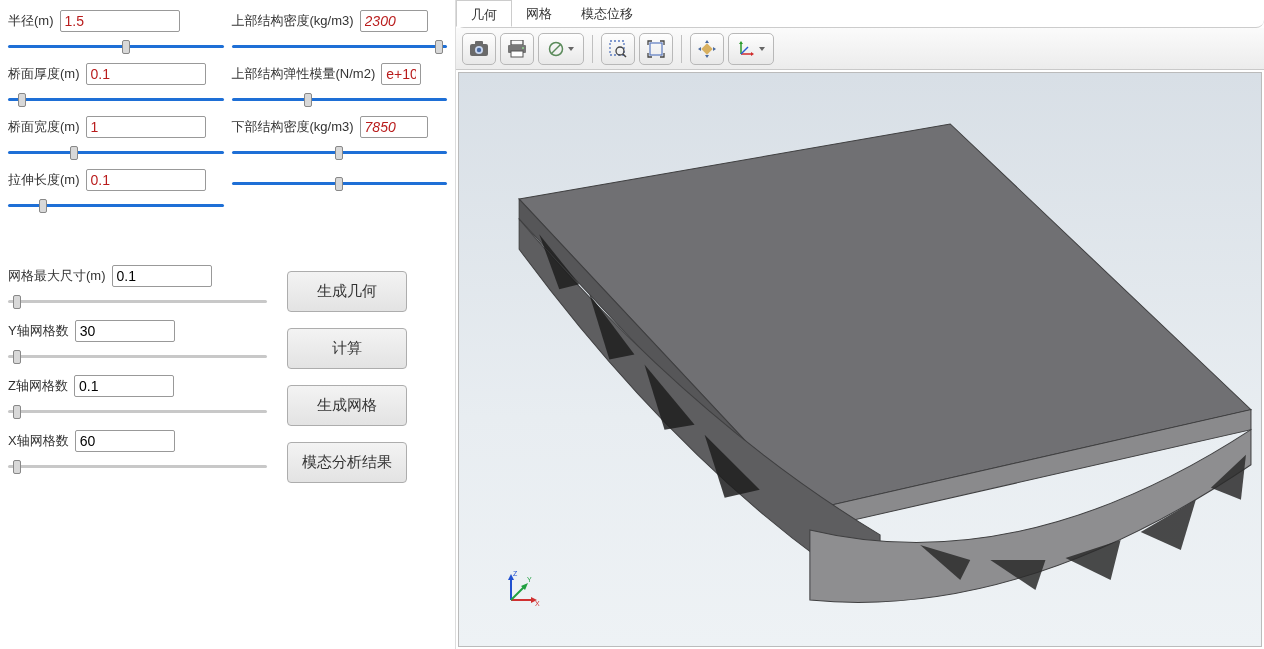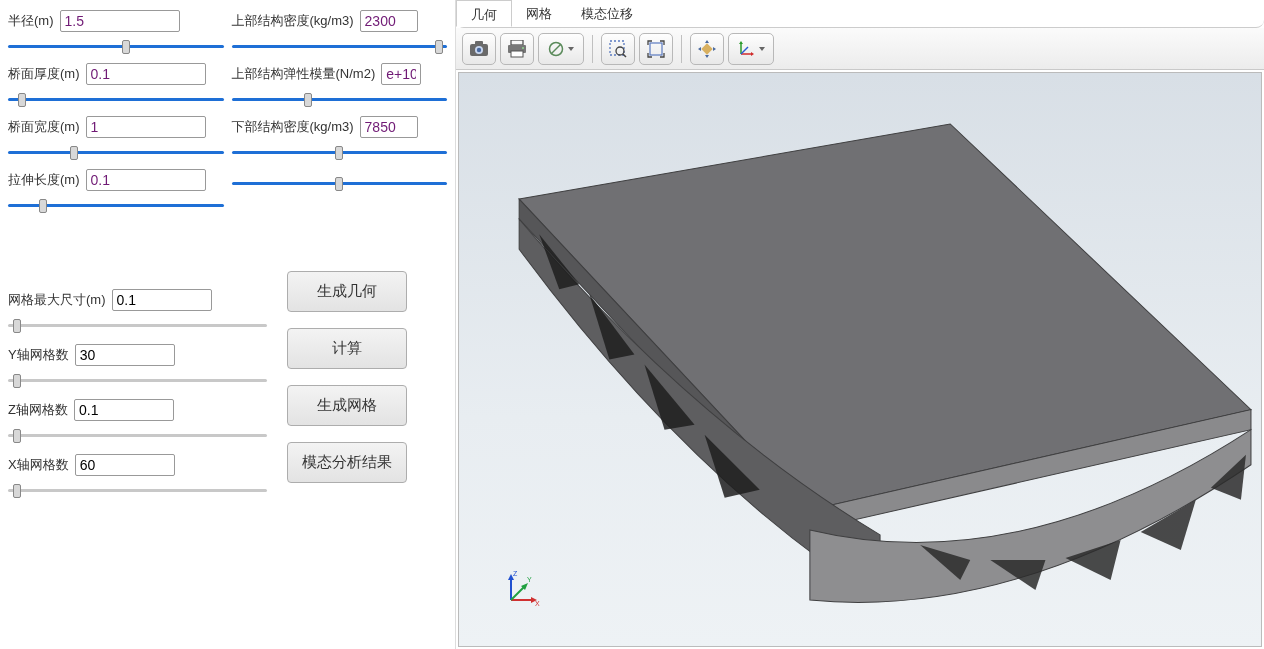--- a/index.html
+++ b/index.html
@@ -39,26 +39,26 @@
   font-size: 13px;
   color: #333;
   white-space: nowrap;
 }
 .text-input {
   border: 1px solid #999;
   border-radius: 2px;
   height: 22px;
   padding: 1px 4px;
   font-size: 14px;
-  color: #701a75;
+  color: #b91c1c;
   flex: 1;
   min-width: 0;
 }
 .col1 .text-input { width: 120px; flex: 0 0 auto; }
-.col2 .text-input-sm { width: 58px; flex: 0 0 auto; }
+.col2 .text-input-sm { width: 68px; flex: 0 0 auto; font-style: italic; }
 .col2 .text-input-sm2 { width: 40px; flex: 0 0 auto; }
 .slider-wrap {
   margin-top: 4px;
   position: relative;
 }
 .slider {
   -webkit-appearance: none;
   width: 100%;
   height: 3px;
   background: #1e6fd6;
@@ -84,21 +84,20 @@
 }
 .slider.gray { background: #c8c8c8; }
 
 .lower-section {
   display: flex;
   margin-top: 55px;
   gap: 20px;
 }
 .mesh-params {
   flex: 1;
-  margin-top: 24px;
 }
 .mesh-block {
   margin-bottom: 14px;
 }
 .mesh-block .label-row {
   display: flex;
   align-items: center;
   gap: 6px;
 }
 .mesh-block .label-row label {

